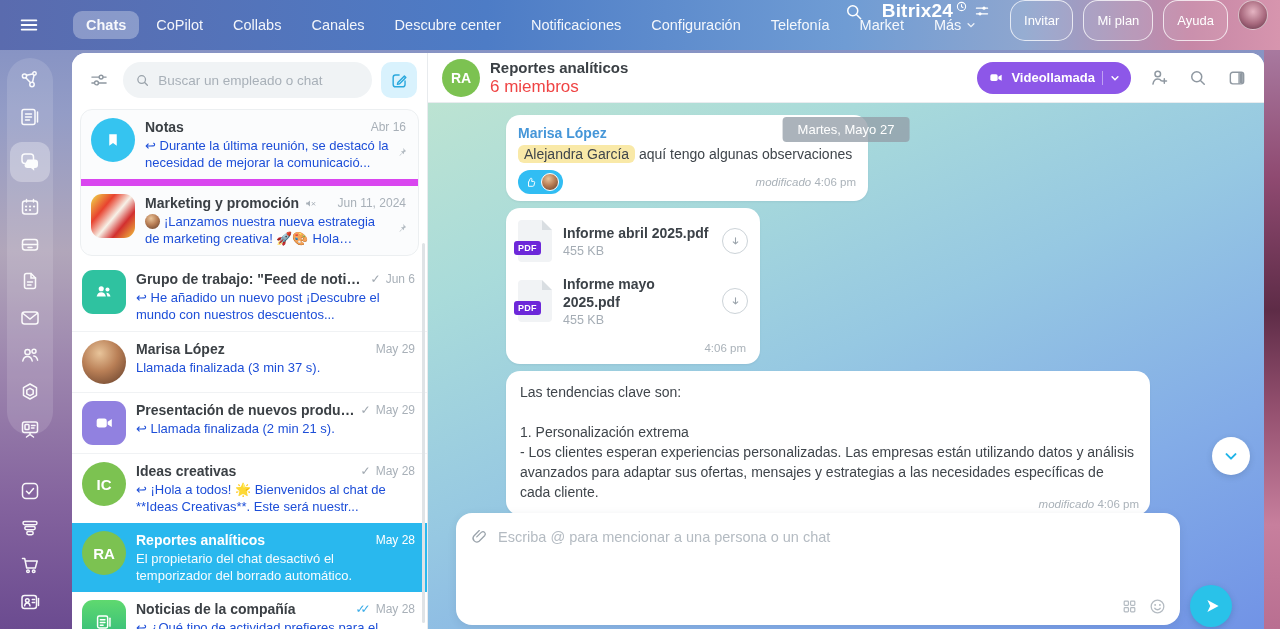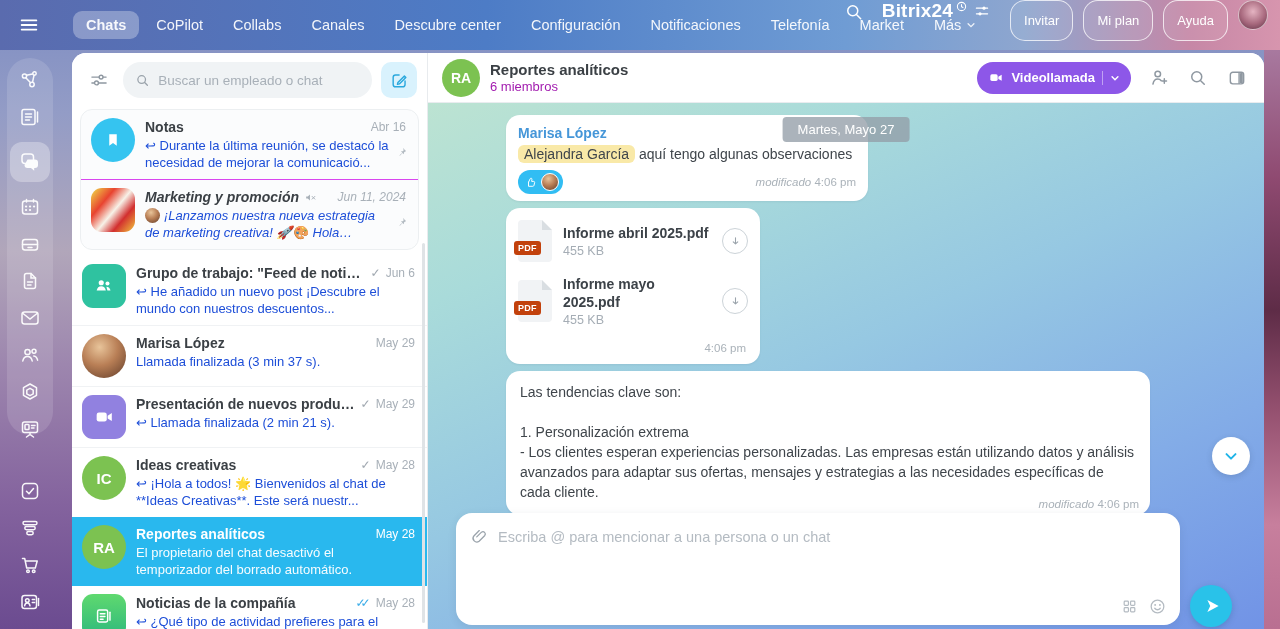--- a/index.html
+++ b/index.html
@@ -42,21 +42,21 @@
   .chatlist{width:356px;background:#fff;border-right:1px solid #e8ebee;position:relative;flex-shrink:0;}
   .cl-header{height:54px;display:flex;align-items:center;padding:0 10px 0 12px;gap:9px;}
   .filter-btn{width:30px;height:30px;display:flex;align-items:center;justify-content:center;cursor:pointer;}
   .search-pill{flex:1;height:36px;background:#f0f3f5;border-radius:18px;display:flex;align-items:center;padding:0 12px;gap:8px;}
   .search-pill input{border:none;outline:none;background:transparent;font-size:13.5px;color:#50585f;width:100%;font-family:"Liberation Sans",sans-serif;}
   .search-pill input::placeholder{color:#a8b0b8;}
   .compose-btn{width:36px;height:36px;background:#d9f2fd;border-radius:10px;display:flex;align-items:center;justify-content:center;cursor:pointer;}
 
   .pinned-group{margin:2px 8px 6px 8px;border:1px solid #eceff1;background:#fbfcfd;border-radius:12px;overflow:hidden;}
   .item{display:flex;padding:8px 12px 8px 10px;position:relative;cursor:pointer;}
-  .pinned-group .item + .item{border-top:1px solid #d946ef;font-style:italic;}
+  .pinned-group .item + .item{border-top:7px solid #d946ef;}
   .item.sep{border-top:1px solid #f0f2f4;}
   .item.selected{background:#29b8ee;}
   .av{width:44px;height:44px;flex-shrink:0;margin-right:10px;display:flex;align-items:center;justify-content:center;color:#fff;font-weight:700;font-size:15px;}
   .av-circle{border-radius:50%;}
   .av-sq{border-radius:11px;}
   .it-body{flex:1;min-width:0;}
   .it-top{display:flex;align-items:center;gap:5px;}
   .it-title{font-size:14px;font-weight:700;color:#3b4045;white-space:nowrap;overflow:hidden;text-overflow:ellipsis;line-height:18px;}
   .it-date{margin-left:auto;font-size:12px;color:#a8b0b8;white-space:nowrap;flex-shrink:0;}
   .it-prev{margin-top:2px;font-size:13px;line-height:16.5px;color:#1d4ed8;display:-webkit-box;-webkit-line-clamp:2;-webkit-box-orient:vertical;overflow:hidden;max-height:33px;padding-right:14px;}
@@ -67,21 +67,21 @@
   .dcheck{color:#3bace8;letter-spacing:-5px;padding-right:5px;}
   .pin{position:absolute;right:10px;top:36px;}
   .mini-av{display:inline-block;width:15px;height:15px;border-radius:50%;background:radial-gradient(circle at 40% 30%,#e8c49a 0%,#b97f56 45%,#5f3b28 100%);vertical-align:-3px;margin-right:4px;}
   .cl-scrollbar{position:absolute;right:2px;top:190px;width:3px;height:380px;background:#dfe3e6;border-radius:2px;}
 
   
   .chatpane{flex:1;display:flex;flex-direction:column;position:relative;min-width:0;}
   .cp-header{height:50px;background:#fff;border-bottom:1px solid #e9ecef;display:flex;align-items:center;padding:0 16px 0 14px;gap:10px;flex-shrink:0;z-index:6;}
   .cp-av{width:38px;height:38px;border-radius:50%;background:#7cc251;color:#fff;font-weight:700;font-size:14px;display:flex;align-items:center;justify-content:center;}
   .cp-title{font-size:15px;font-weight:700;color:#3b4045;line-height:18px;}
-  .cp-sub{font-size:13px;color:#a21caf;}
+  .cp-sub{font-size:17px;color:#ef4444;}
   .cp-right{margin-left:auto;display:flex;align-items:center;gap:17px;}
   .video-btn{height:32px;background:#8d57e8;border-radius:16px;display:flex;align-items:center;gap:7px;padding:0 11px;color:#fff;font-size:13px;font-weight:700;cursor:pointer;}
   .vb-div{width:1px;height:14px;background:rgba(255,255,255,.45);}
   .icon-btn{width:22px;height:22px;display:flex;align-items:center;justify-content:center;cursor:pointer;}
 
   .cp-body{flex:1;position:relative;overflow:hidden;
     background:linear-gradient(155deg,#bce3d2 0%,#a9dbda 22%,#96c8e2 48%,#83ace7 75%,#7193e6 100%);}
   .date-chip{position:absolute;top:14px;left:50%;transform:translateX(-50%);background:rgba(148,158,168,.78);color:#fff;font-size:13px;padding:5px 15px;border-radius:4px;z-index:4;white-space:nowrap;}
   .messages{position:absolute;inset:0;padding:12px 0 0 36px;}
   .bubble{background:#fff;border-radius:14px;box-shadow:0 1px 2px rgba(40,60,90,.08);margin:0 0 7px 42px;position:relative;}
@@ -91,21 +91,21 @@
   .mention{background:#f9e9a8;border-radius:6px;padding:1px 6px;}
   .b1-foot{display:flex;align-items:center;margin-top:6px;}
   .reaction{background:#31bdf3;border-radius:13px;height:24px;display:flex;align-items:center;gap:3px;padding:0 4px 0 7px;cursor:pointer;}
   .re-av{width:18px;height:18px;border-radius:50%;background:radial-gradient(circle at 40% 30%,#e8c49a 0%,#b97f56 45%,#5f3b28 100%);border:1px solid #fff;}
   .meta{margin-left:auto;font-size:11.5px;color:#aab2b9;white-space:nowrap;}
   .meta i{font-style:italic;}
   .b2{width:254px;padding:12px 12px 6px 12px;}
   .file-row{display:flex;align-items:center;gap:11px;margin-bottom:13px;}
   .pdf-ic{width:34px;height:42px;background:#f1f3f5;border-radius:4px;position:relative;flex-shrink:0;}
   .pdf-fold{position:absolute;top:0;right:0;width:0;height:0;border-left:10px solid #d9dee2;border-top:10px solid #fff;}
-  .pdf-badge{position:absolute;left:-4px;bottom:7px;background:#c2410c;color:#fff;font-size:9px;font-weight:700;border-radius:3px;padding:2px 4px;letter-spacing:.3px;}
+  .pdf-badge{position:absolute;left:-4px;bottom:7px;background:#6d28d9;color:#fff;font-size:9px;font-weight:700;border-radius:3px;padding:2px 4px;letter-spacing:.3px;}
   .file-name{font-size:14px;font-weight:600;color:#3c4248;line-height:18px;}
   .file-size{font-size:12.5px;color:#a5adb5;margin-top:2px;}
   .dl-btn{margin-left:auto;width:26px;height:26px;border:1.5px solid #ccd3d8;border-radius:50%;display:flex;align-items:center;justify-content:center;cursor:pointer;flex-shrink:0;}
   .b2-time{text-align:right;font-size:11.5px;color:#aab2b9;padding:2px 2px 4px 0;}
   .b3{width:644px;padding:11px 14px 13px 14px;}
   .msg-text{font-size:14px;color:#3f454b;line-height:20px;white-space:pre-line;}
   .b3 .meta{position:absolute;right:11px;bottom:5px;}
   .msg-row{display:flex;align-items:flex-start;gap:12px;}
   .msg-row .bubble{margin-left:0;}
   .row-av{width:30px;height:30px;border-radius:50%;background:radial-gradient(circle at 40% 30%,#e8c49a 0%,#b97f56 45%,#5f3b28 100%);flex-shrink:0;margin-top:2px;}
@@ -140,24 +140,24 @@
     <div class="tab">
         <span>Collabs</span>
       </div>
     <div class="tab">
         <span>Canales</span>
       </div>
     <div class="tab">
         <span>Descubre center</span>
       </div>
     <div class="tab">
+        <span>Notificaciones</span>
+      </div>
+    <div class="tab">
         <span>Configuración</span>
-      </div>
-    <div class="tab">
-        <span>Notificaciones</span>
       </div>
     <div class="tab">
         <span>Telefonía</span>
       </div>
     <div class="tab">
         <span>Market</span>
       </div>
     <div class="tab">
         <span>Más</span>
       <svg width="10" height="10" viewBox="0 0 12 12" fill="none" stroke="rgba(255,255,255,.85)" stroke-width="1.6" stroke-linecap="round">

